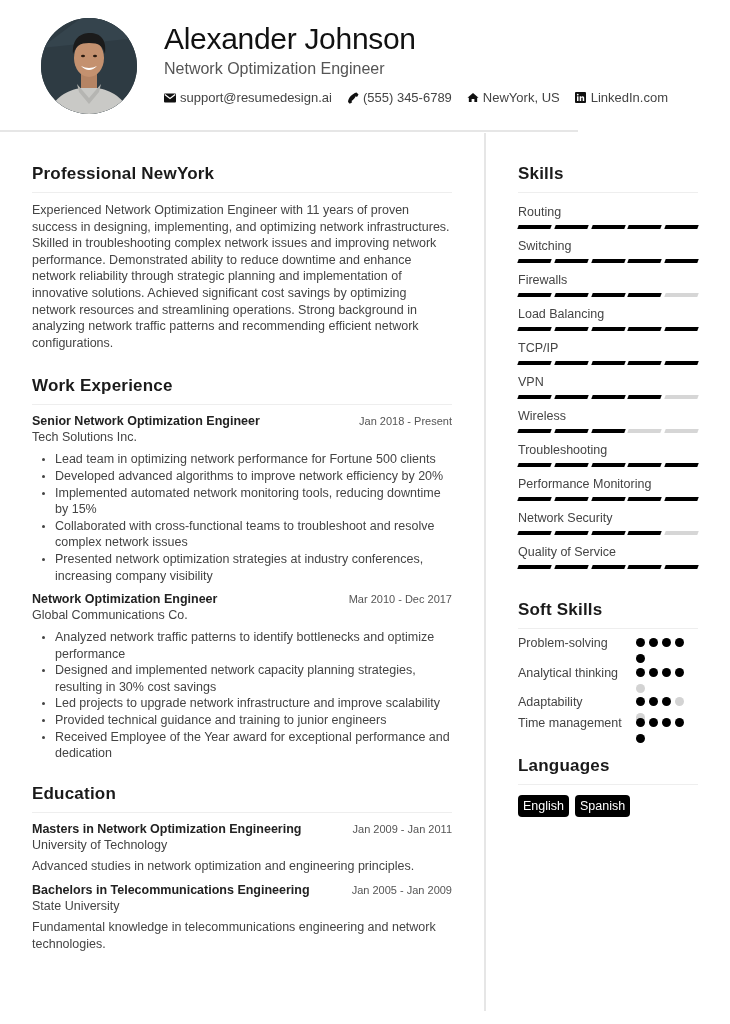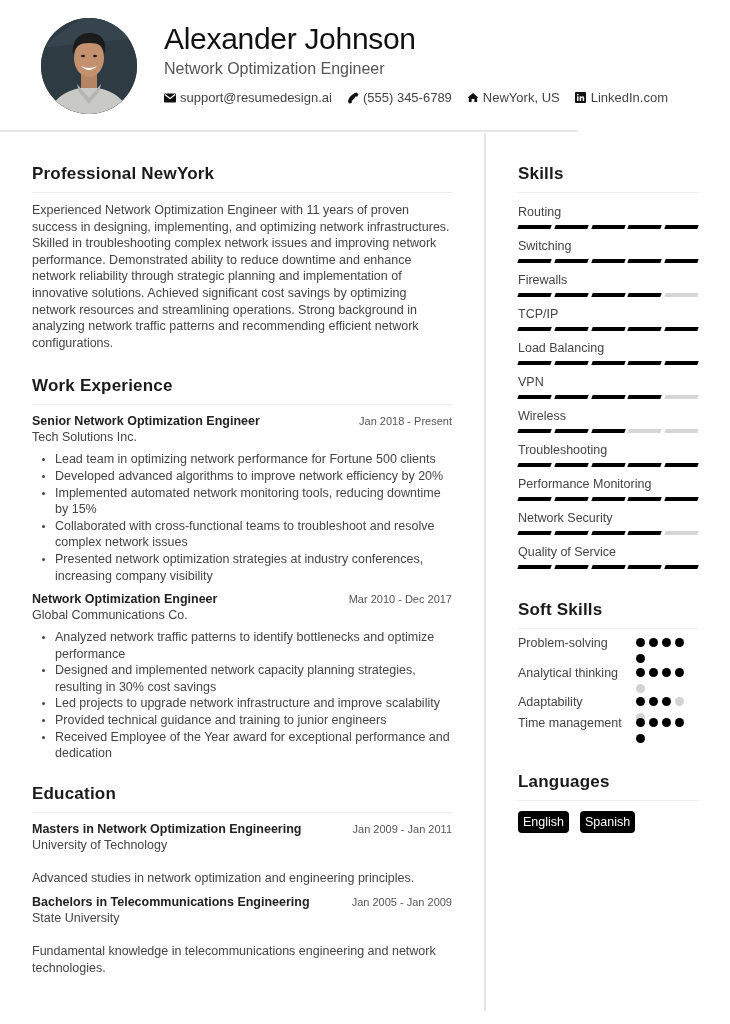--- a/index.html
+++ b/index.html
@@ -27,40 +27,40 @@
   .para { font-size: 12.5px; line-height: 16.6px; color: #444444; margin-top: 9px; }
   .job { margin-top: 9px; }
   .job-head { display: flex; justify-content: space-between; align-items: baseline; }
   .job-role { font-size: 12.5px; font-weight: 700; color: #222222; }
   .job-date { font-size: 11px; color: #555555; }
   .job-org { font-size: 12.5px; color: #444444; margin-top: 2px; }
   .bullets { list-style: none; margin-top: 7px; }
   .bullets li { position: relative; padding-left: 23px; font-size: 12.5px; line-height: 16.6px; color: #444444; }
   .bullets li::before { content: ""; position: absolute; left: 10px; top: 7px; width: 3px; height: 3px; border-radius: 50%; background: #444444; }
   .edu { margin-top: 9px; }
-  .edu-desc { font-size: 12.5px; line-height: 16.6px; color: #444444; margin-top: 18px; }
+  .edu-desc { font-size: 12.5px; line-height: 16.6px; color: #444444; margin-top: 6px; }
 
   
   .right { position: absolute; left: 518px; top: 164px; width: 180px; }
   .skill { margin-top: 0; }
   .skill-name { font-size: 12.5px; color: #444444; line-height: 16px; padding-top: 8px; }
   .skill-bars { display: flex; gap: 4px; margin-top: 5px; height: 5px; }
   .skill-bar { width: 32.8px; height: 4px; background: #000000; transform: skewX(-20deg); }
   .skill-bar.off { background: #d6d6d6; }
   .skills-wrap { margin-top: 3px; }
 
   .soft-wrap { margin-top: 6px; }
   .soft { display: flex; align-items: center; margin-top: 4px; min-height: 17px; }
   .soft-name { width: 118px; font-size: 12.5px; line-height: 17px; color: #444444; }
   .soft-dots { display: flex; flex-wrap: wrap; width: 52px; row-gap: 0; padding-top: 3px; height: 17px; }
   .dot { width: 9px; height: 9px; border-radius: 50%; background: #000000; margin-right: 4px; margin-bottom: 7px; }
   .dot.off { background: #d3d3d3; }
   .soft.two-line { min-height: 34px; }
 
-  .lang-wrap { display: flex; gap: 11px; margin-top: 10px; }
+  .lang-wrap { display: flex; gap: 6px; margin-top: 10px; }
   .lang { background: #000000; color: #ffffff; font-size: 12.5px; padding: 3px 5px; border-radius: 4px; line-height: 16px; }
 </style>
 </head>
 <body>
 
 <div class="header">
   <div class="avatar">
     <svg viewBox="0 0 96 96">
       <rect width="96" height="96" fill="#2e3b43"></rect>
       <path d="M0 30 L40 0 L96 0 L96 20 Z" fill="#35444d"></path>
@@ -215,31 +215,31 @@
           <div class="skill-name">Firewalls</div>
           <div class="skill-bars">
             <span class="skill-bar"></span>
             <span class="skill-bar"></span>
             <span class="skill-bar"></span>
             <span class="skill-bar"></span>
             <span class="skill-bar off"></span>
           </div>
         </div>
         <div class="skill">
+          <div class="skill-name">Load Balancing</div>
+          <div class="skill-bars">
+            <span class="skill-bar"></span>
+            <span class="skill-bar"></span>
+            <span class="skill-bar"></span>
+            <span class="skill-bar"></span>
+            <span class="skill-bar"></span>
+          </div>
+        </div>
+        <div class="skill">
           <div class="skill-name">TCP/IP</div>
-          <div class="skill-bars">
-            <span class="skill-bar"></span>
-            <span class="skill-bar"></span>
-            <span class="skill-bar"></span>
-            <span class="skill-bar"></span>
-            <span class="skill-bar"></span>
-          </div>
-        </div>
-        <div class="skill">
-          <div class="skill-name">Load Balancing</div>
           <div class="skill-bars">
             <span class="skill-bar"></span>
             <span class="skill-bar"></span>
             <span class="skill-bar"></span>
             <span class="skill-bar"></span>
             <span class="skill-bar"></span>
           </div>
         </div>
         <div class="skill">
           <div class="skill-name">VPN</div>
@@ -344,21 +344,21 @@
             <span class="dot"></span>
             <span class="dot"></span>
             <span class="dot"></span>
             <span class="dot"></span>
             <span class="dot"></span>
           </div>
         </div>
       </div>
   </section>
 
-  <section style="margin-top:40px;">
+  <section style="margin-top:24px;">
     <h2 class="section-title">Languages</h2>
     <div class="section-rule"></div>
     <div class="lang-wrap" id="lang-list">
         <span class="lang">English</span>
         <span class="lang">Spanish</span>
       </div>
   </section>
 </div>
 
 </body></html>

